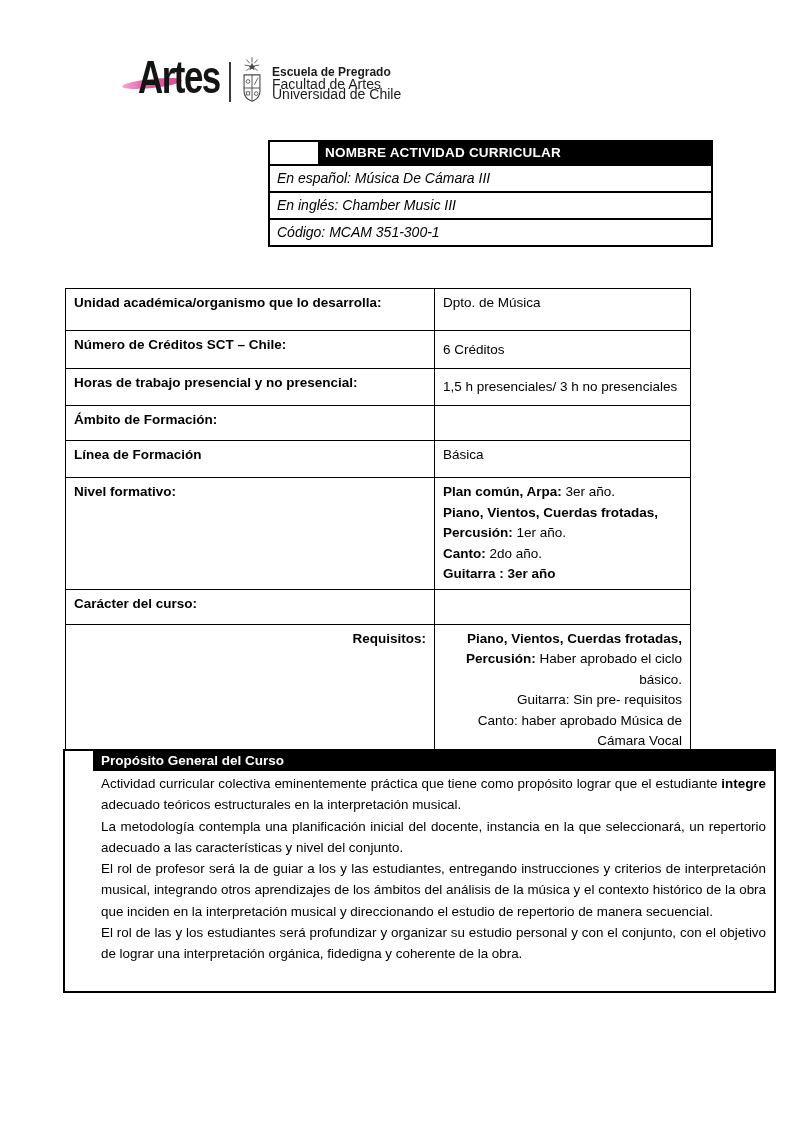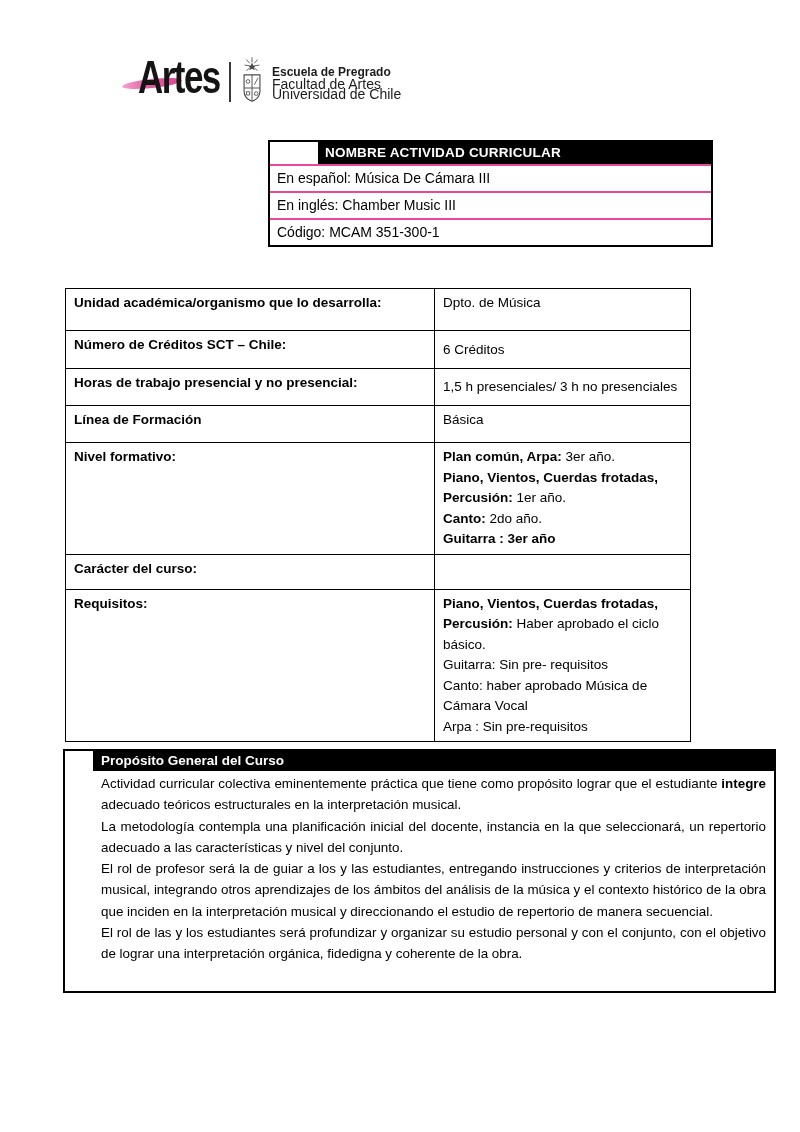--- a/index.html
+++ b/index.html
@@ -32,37 +32,37 @@
 
   
   .name-table {
     position:absolute; left:268px; top:140px; width:445px;
     border:2px solid #000; box-sizing:border-box; background:#fff;
   }
   .nt-header {
     background:#000; color:#fff; font-weight:bold; font-size:13.5px;
     padding:3px 7px 4px; letter-spacing:0.2px;margin-left:48px;
   }
-  .nt-row { border-top:2px solid #ec4899; font-size:14px; padding:4px 7px 5px; }
+  .nt-row { border-top:2px solid #000000; font-size:14px; padding:4px 7px 5px;font-style:italic; }
 
   
   .info-table {
     position:absolute; left:65px; top:288px; width:626px;
     border-collapse:collapse; table-layout:fixed;
   }
   .info-table td {
     border:1px solid #000; vertical-align:top;
     font-size:13.5px; line-height:20.5px; padding:4px 8px 4px;
     overflow:hidden;
   }
   .info-table td.lbl { width:352px; font-weight:bold; }
   .info-table td.vbottom { vertical-align:bottom; padding-bottom:8px;margin-left:8px; }
   tr.h0 { height:42px; } tr.h1 { height:38px; } tr.h2 { height:37px; }
   tr.h3 { height:35px; } tr.h4 { height:37px; } tr.h5 { height:101px; }
-  tr.h6 { height:35px; } tr.h7 { height:103px; }
+  tr.h6 { height:35px; } tr.h7 { height:103px;text-align:right; }
   .vline b { font-weight:bold; }
 
   
   .purpose {
     position:absolute; left:63px; top:749px; width:713px;
     border:2px solid #000; box-sizing:border-box; background:#fff;padding-left:28px;
   }
   .p-header {
     background:#000; color:#fff; font-weight:bold; font-size:13.5px;
     padding:2px 8px 3px;
@@ -124,20 +124,24 @@
         <td>Dpto. de Música</td>
       </tr>
       <tr class="h1">
         <td class="lbl">Número de Créditos SCT – Chile:</td>
         <td class="vbottom">6 Créditos</td>
       </tr>
       <tr class="h2">
         <td class="lbl">Horas de trabajo presencial y no presencial:</td>
         <td class="vbottom">1,5 h presenciales/ 3 h no presenciales</td>
       </tr>
+      <tr class="h3">
+        <td class="lbl">Ámbito de Formación:</td>
+        <td></td>
+      </tr>
       <tr class="h4">
         <td class="lbl">Línea de Formación</td>
         <td>Básica</td>
       </tr>
       <tr class="h5">
         <td class="lbl">Nivel formativo:</td>
         <td>
           <div class="vline"><b>Plan común, Arpa:</b><span> 3er año.</span></div>
           <div class="vline"><b>Piano, Vientos, Cuerdas frotadas, Percusión:</b><span> 1er año.</span></div>
           <div class="vline"><b>Canto:</b><span> 2do año.</span></div>

